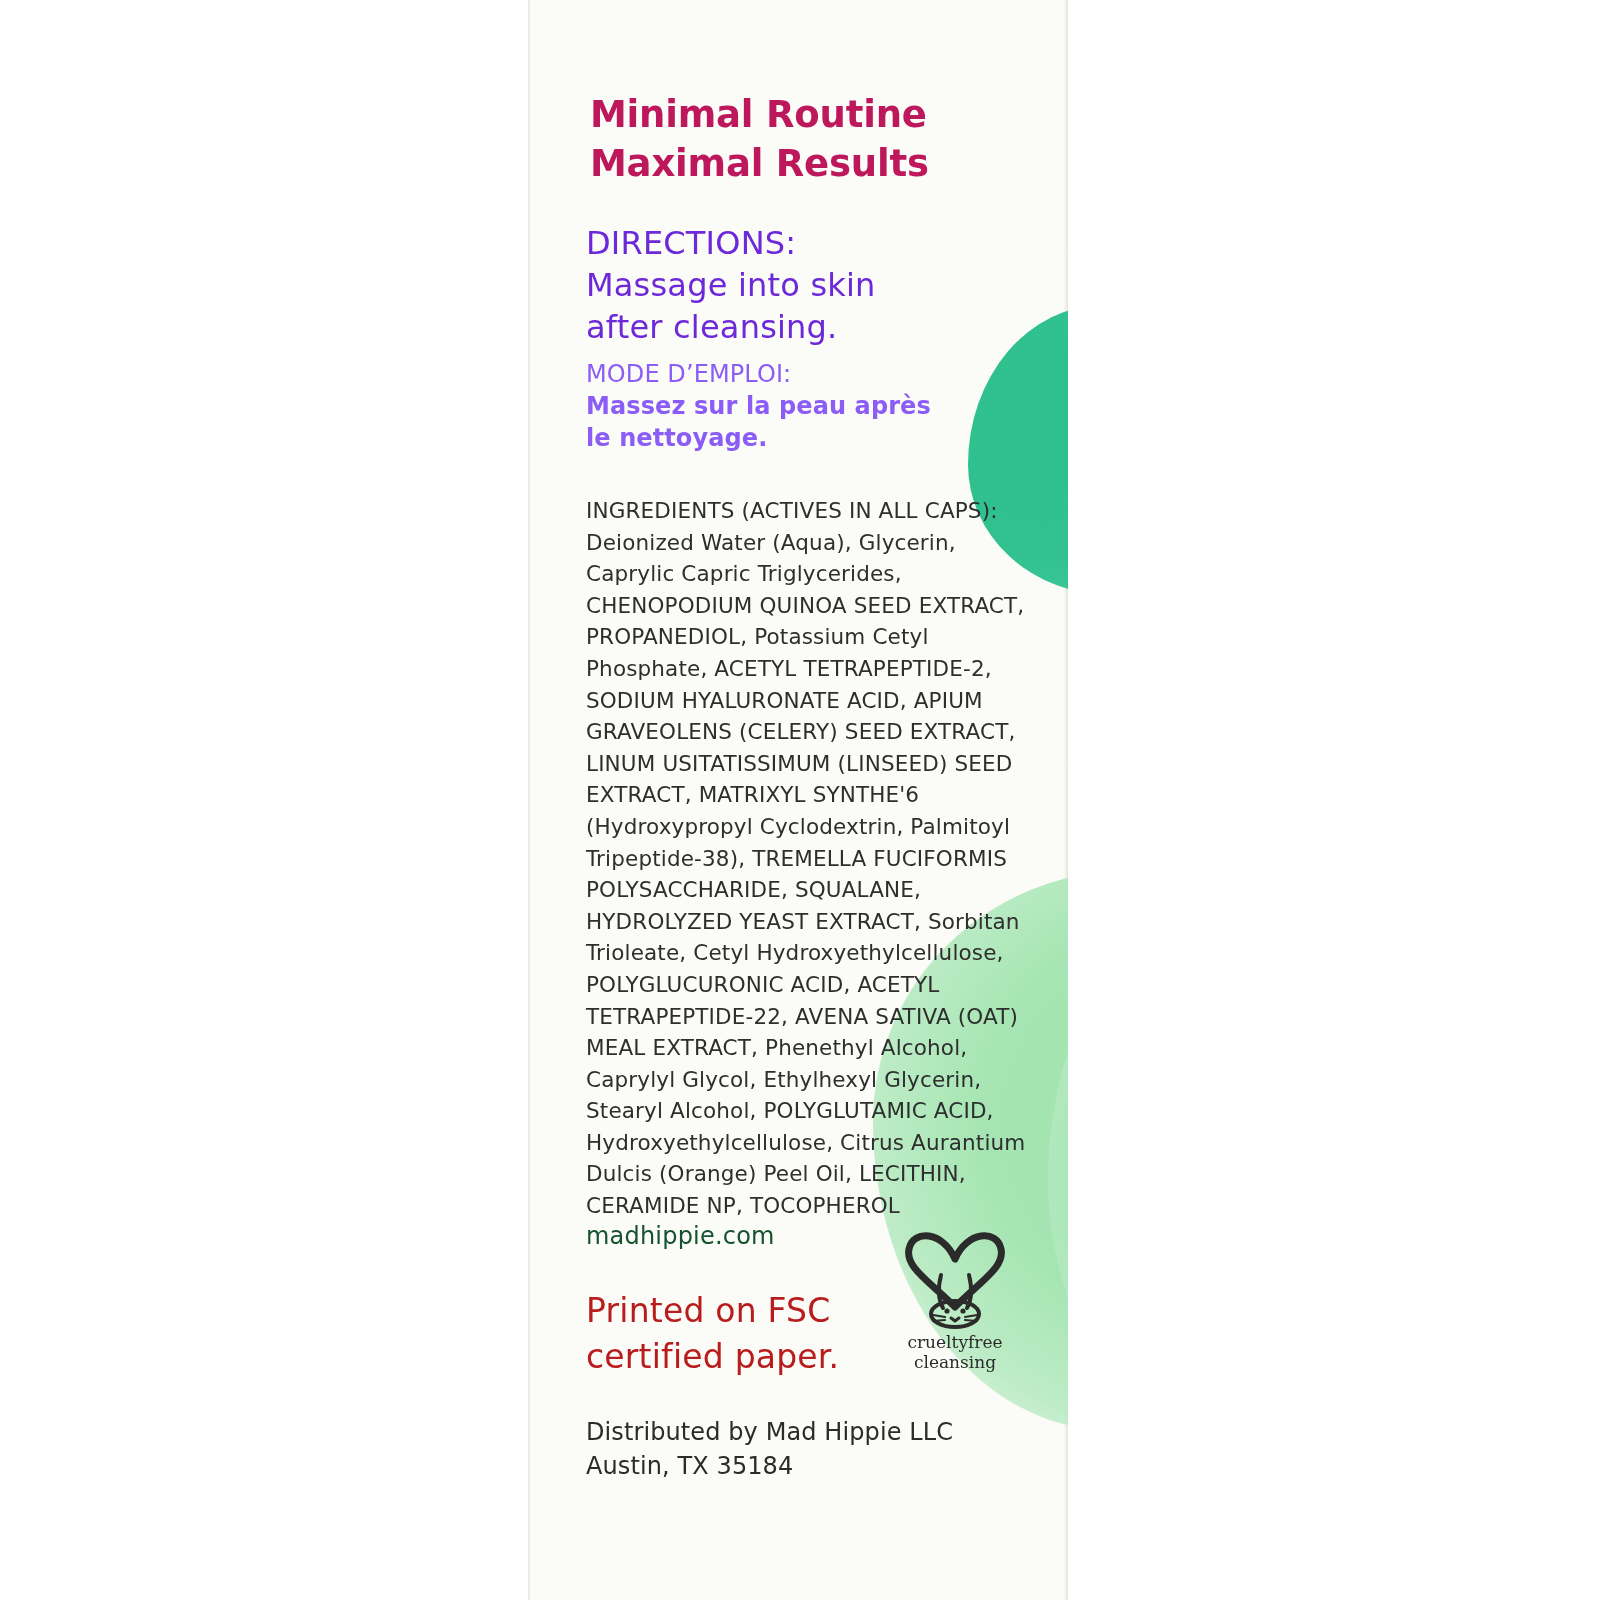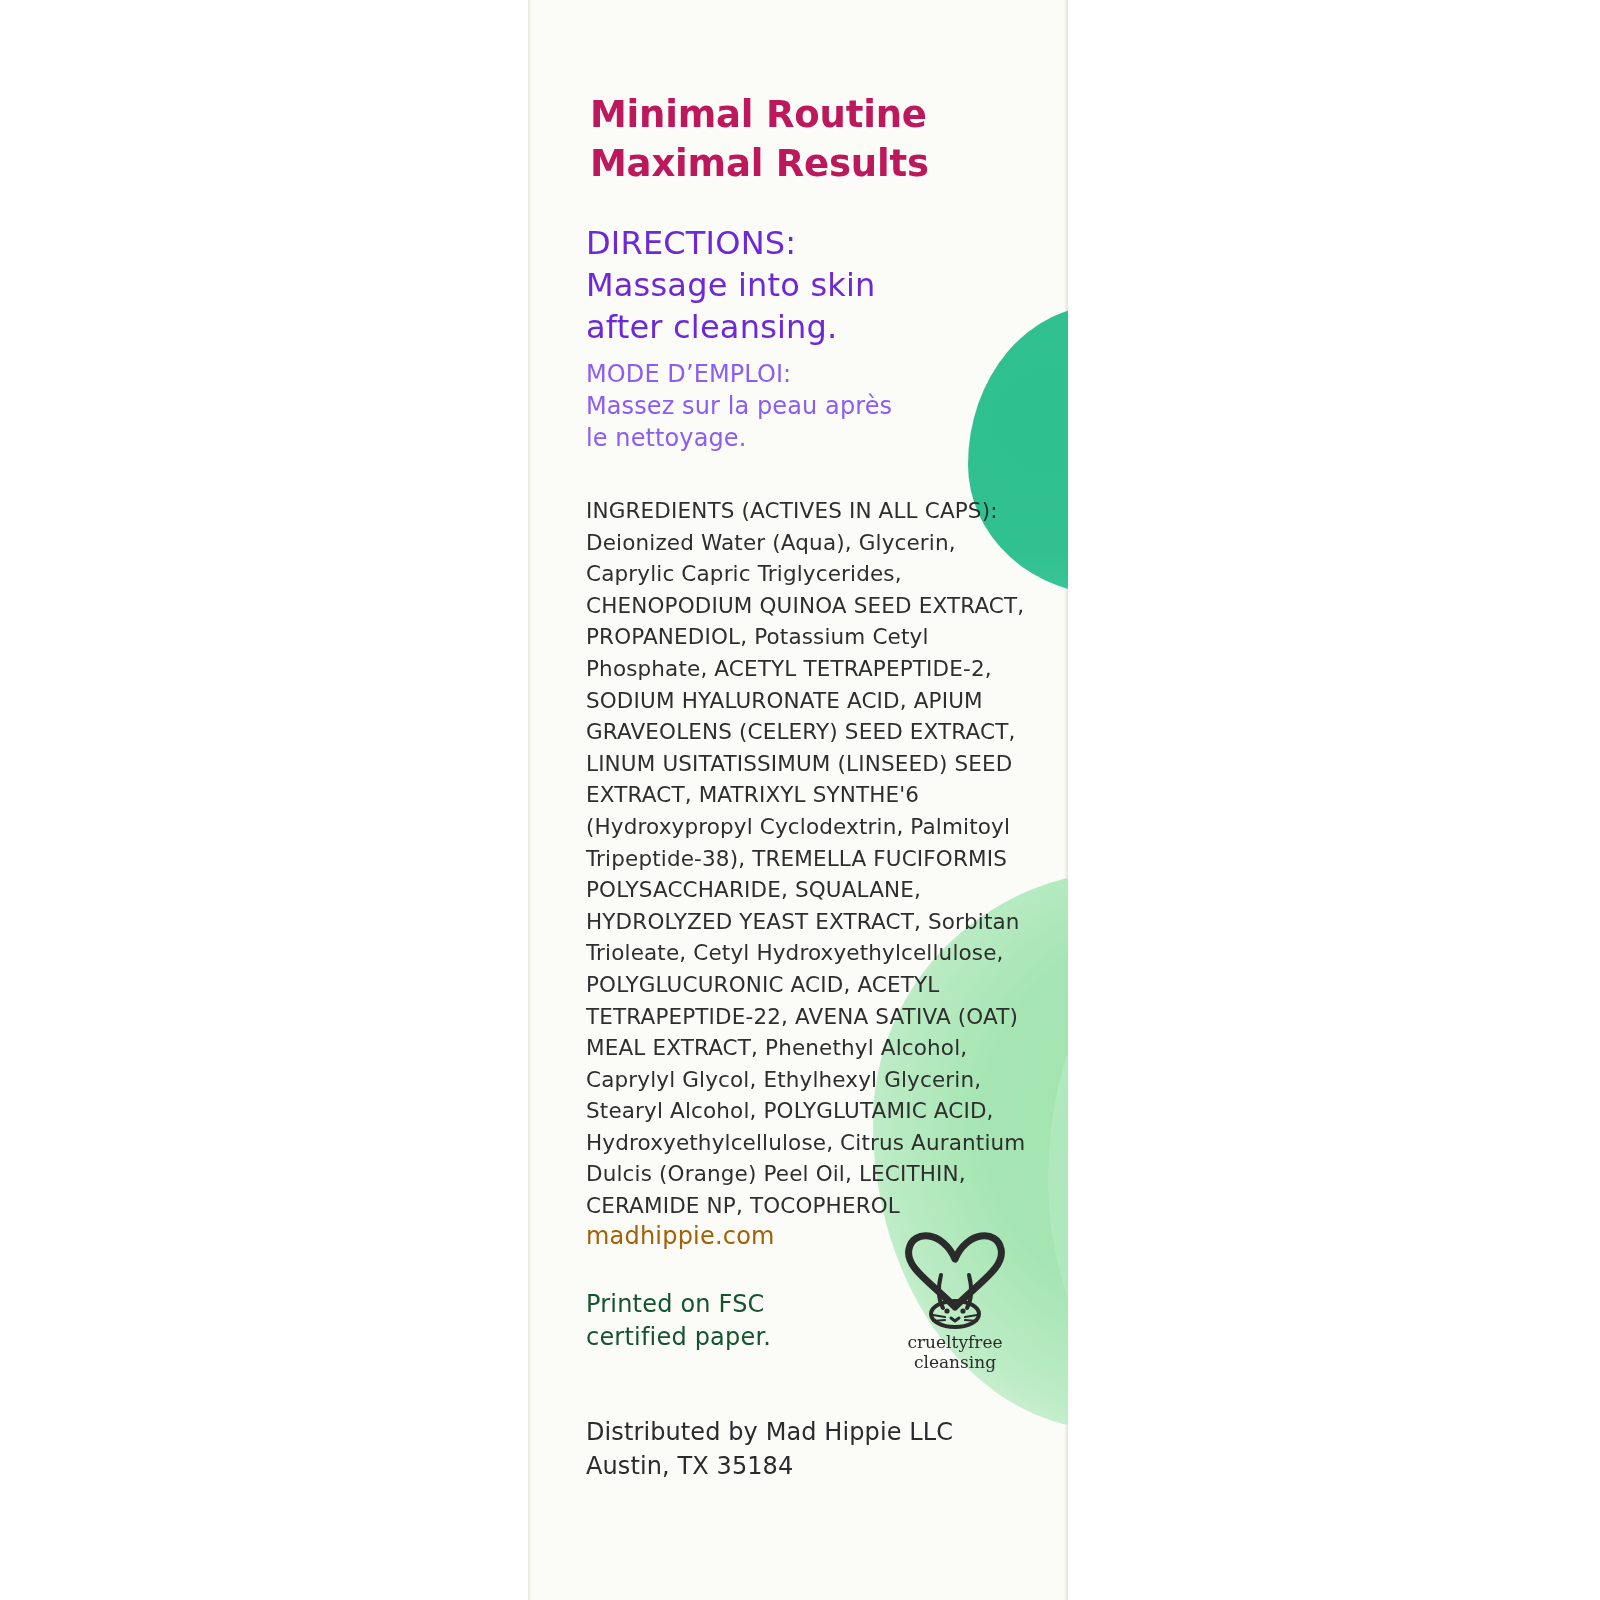--- a/index.html
+++ b/index.html
@@ -125,32 +125,32 @@
     color: #2e2e2e;
     letter-spacing: 0.15px;
     white-space: pre-line;
   }
 
   .website {
     position: absolute;
     left: 58px;
     top: 1222px;
     font-size: 24px;
-    color: #a16207;
+    color: #14532d;
     letter-spacing: 0.2px;
   }
 
   .fsc {
     position: absolute;
     left: 58px;
     top: 1288px;
     width: 280px;
-    font-size: 24px;
+    font-size: 33px;
     line-height: 1.38;
-    color: #14532d;
+    color: #b91c1c;
     letter-spacing: 0.2px;
   }
 
   .distributed {
     position: absolute;
     left: 58px;
     top: 1415px;
     width: 450px;
     font-size: 24px;
     line-height: 1.42;
@@ -195,21 +195,21 @@
 Maximal Results</div>
 
       <div class="directions">
         <div class="dir-en">
           <div>DIRECTIONS:</div>
           <div style="white-space: pre-line;">Massage into skin
 after cleansing.</div>
         </div>
         <div class="dir-fr">
           <div>MODE D’EMPLOI:</div>
-          <div style="white-space: pre-line;">Massez sur la peau après
+          <div style="white-space: pre-line; font-weight: bold;">Massez sur la peau après
 le nettoyage.</div>
         </div>
       </div>
 
       <div class="ingredients">INGREDIENTS (ACTIVES IN ALL CAPS): Deionized Water (Aqua), Glycerin, Caprylic Capric Triglycerides, CHENOPODIUM QUINOA SEED EXTRACT, PROPANEDIOL, Potassium Cetyl Phosphate, ACETYL TETRAPEPTIDE-2, SODIUM HYALURONATE ACID, APIUM GRAVEOLENS (CELERY) SEED EXTRACT, LINUM USITATISSIMUM (LINSEED) SEED EXTRACT, MATRIXYL SYNTHE'6 (Hydroxypropyl Cyclodextrin, Palmitoyl Tripeptide-38), TREMELLA FUCIFORMIS POLYSACCHARIDE, SQUALANE, HYDROLYZED YEAST EXTRACT, Sorbitan Trioleate, Cetyl Hydroxyethylcellulose, POLYGLUCURONIC ACID, ACETYL TETRAPEPTIDE-22, AVENA SATIVA (OAT) MEAL EXTRACT, Phenethyl Alcohol, Caprylyl Glycol, Ethylhexyl Glycerin, Stearyl Alcohol, POLYGLUTAMIC ACID, Hydroxyethylcellulose, Citrus Aurantium Dulcis (Orange) Peel Oil, LECITHIN, CERAMIDE NP, TOCOPHEROL</div>
 
       <div class="website">madhippie.com</div>
 
       <div class="fsc" style="white-space: pre-line;">Printed on FSC
 certified paper.</div>

